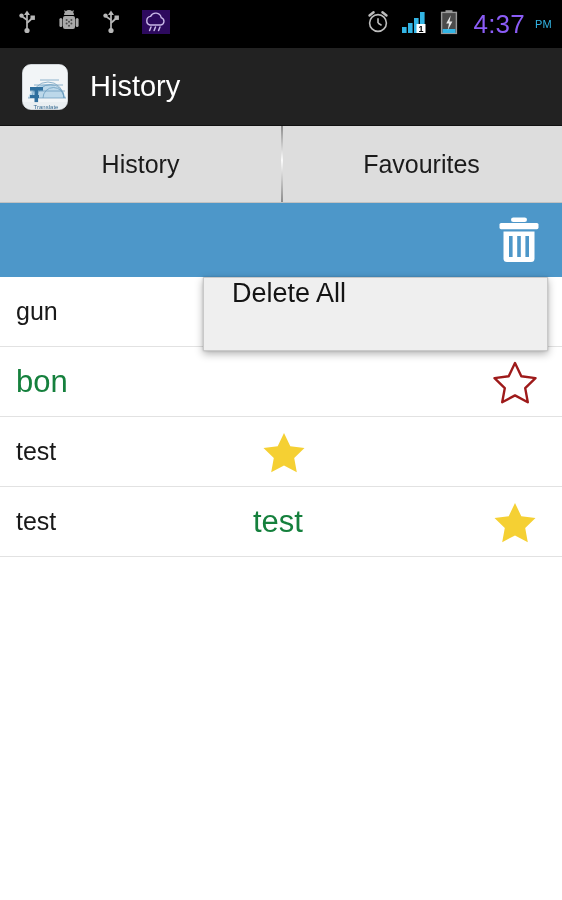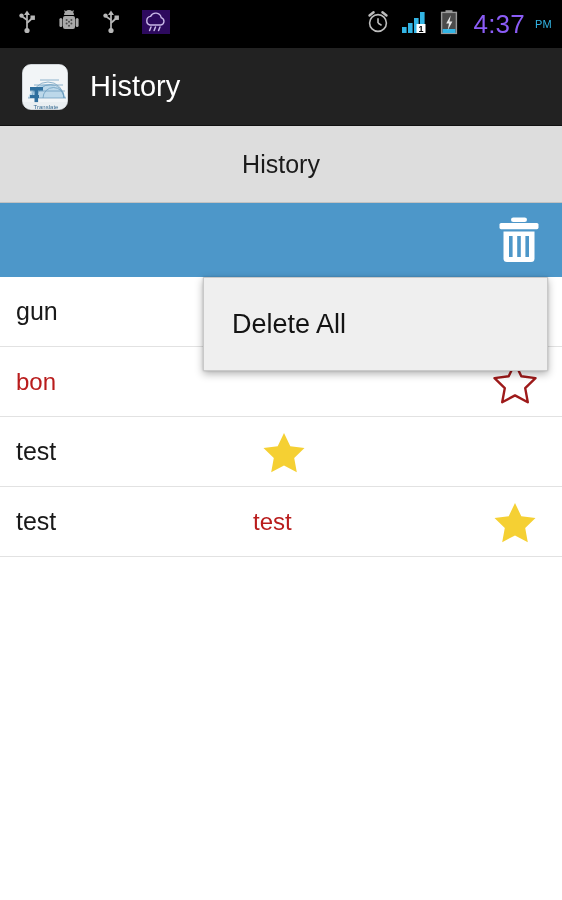--- a/index.html
+++ b/index.html
@@ -142,22 +142,22 @@
   .col-source {
     width: 237px;
     font-size: 25px;
     color: #191919;
     white-space: nowrap;
     overflow: hidden;
     flex: none;
   }
   .col-target {
     flex: 1;
-    font-size: 24px;
-    color: #b91c1c;
+    font-size: 31px;
+    color: #15803d;
     white-space: nowrap;
     overflow: hidden;
   }
   .col-star {
     width: 62px;
     display: flex;
     align-items: center;
     justify-content: center;
     flex: none;
   }
@@ -168,23 +168,23 @@
     left: 203px;
     top: 277px;
     width: 345px;
     background: #efefef;
     border: 1px solid #c9c9c9;
     box-sizing: border-box;
     box-shadow: 0 3px 8px rgba(0,0,0,0.30), 0 0 2px rgba(0,0,0,0.18);
     z-index: 50;
   }
   .popup-item {
-    height: 92px;
-    display: flex;
-    align-items: center;
+    height: 72px;
+    display: flex;
+    align-items: flex-start;
     padding-left: 28px;
     font-size: 27px;
     color: #141414;
     box-sizing: border-box;
   }
 </style>
 </head>
 <body>
 
 <div class="status-bar">
@@ -310,20 +310,23 @@
       </g>
     </svg>
   </div>
   <div class="action-title">History</div>
 </div>
 
 <div class="tab-bar">
   <div class="tab">
     <span>History</span>
   </div>
+  <div class="tab">
+    <span>Favourites</span>
+  </div>
 </div>
 
 <div class="blue-bar">
   <div class="trash-btn">
     <svg width="46" height="50" viewBox="0 0 46 50">
       <g fill="#ffffff">
         <rect x="15" y="2.5" width="16" height="4.6" rx="2.3"></rect>
         <rect x="3.5" y="8" width="39" height="6.2" rx="1.6"></rect>
         <path d="M7.5 16.5 h31 v27 a3.5 3.5 0 0 1 -3.5 3.5 h-24 a3.5 3.5 0 0 1 -3.5 -3.5 z"></path>
       </g>

